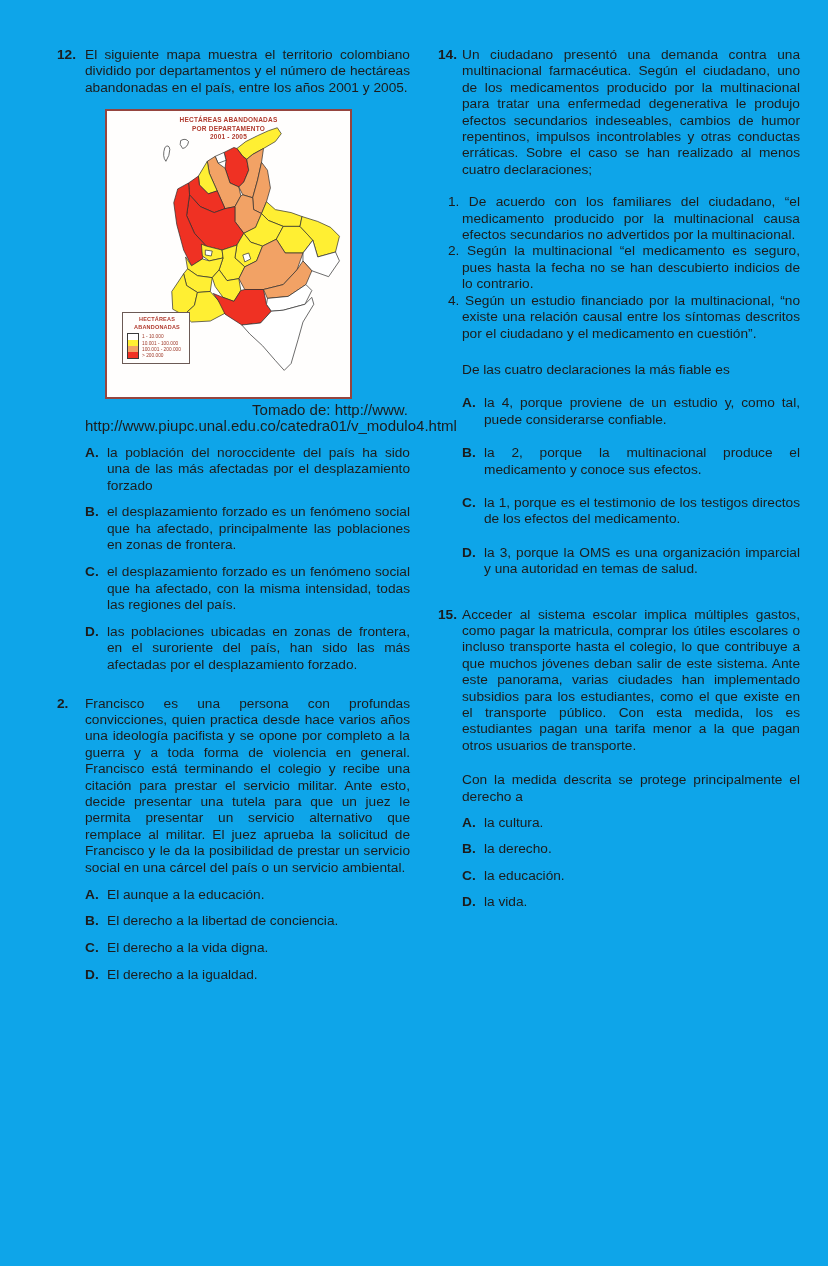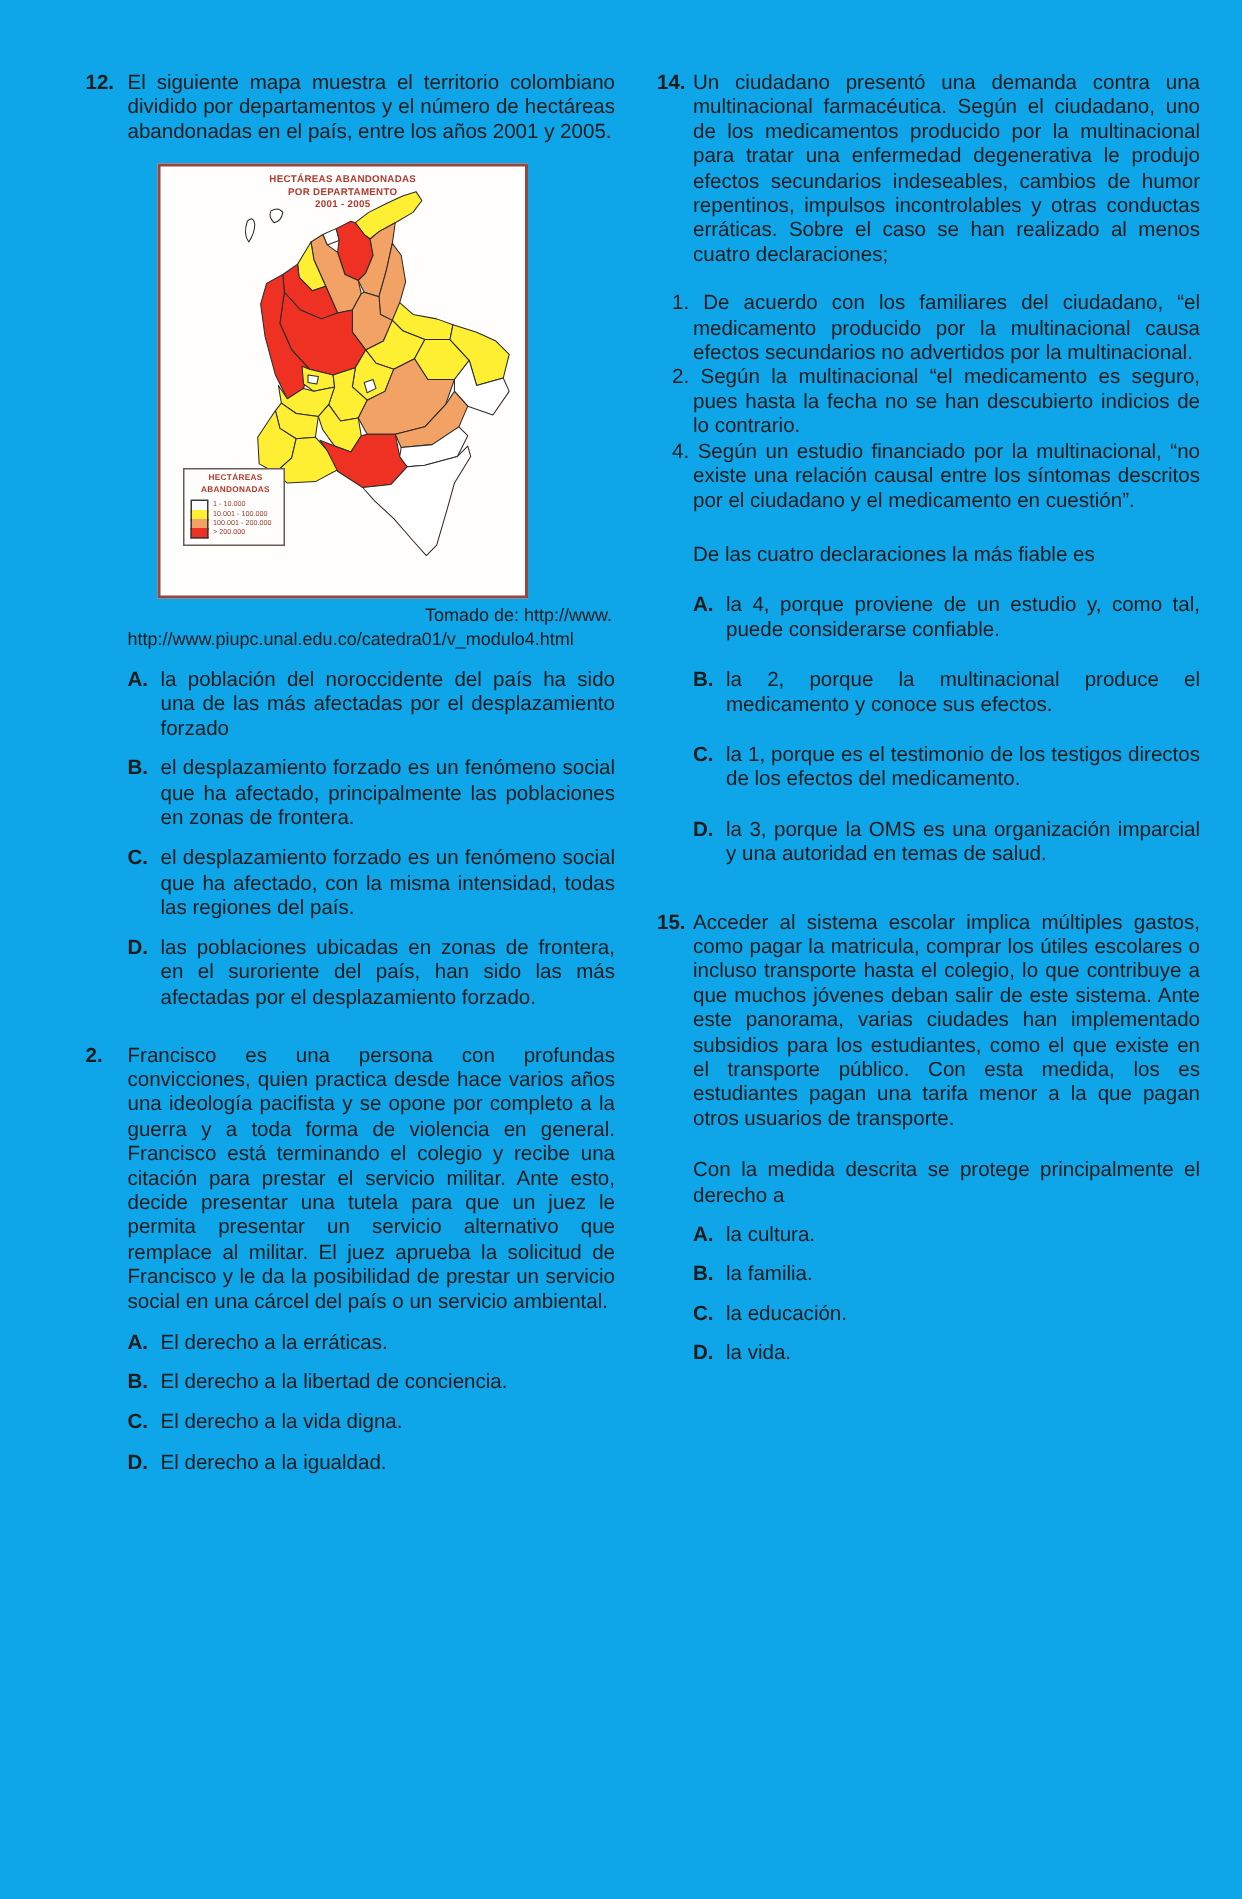--- a/index.html
+++ b/index.html
@@ -60,21 +60,21 @@
   }
   .map-legend-title{
     font-size:5.5px;font-weight:bold;line-height:1.35;
     color:var(--map-title-color,#b03a2e);
     text-align:center;margin-bottom:3px;letter-spacing:.2px;
   }
   .legend-row{display:flex;align-items:center;}
   .legend-swatch{flex:none;width:10px;height:6px;border:1px solid #3a3a3a;margin-right:3px;margin-top:-1px;}
   .legend-row + .legend-row .legend-swatch{border-top:0;}
   .legend-label{font-size:4.8px;color:#a03c2c;white-space:nowrap;line-height:1;}
-  .map-caption{font-size:12px;line-height:16px;margin-bottom:9px;}
+  .map-caption{font-size:15px;line-height:16px;margin-bottom:9px;}
   .map-caption .cap1{text-align:right;padding-right:2px;}
   .map-caption .cap2{}
 
   
   .decl{
     margin:0 0 0 -14px;
     padding-left:14px;
     text-indent:-14px;
     text-align:justify;
   }
@@ -186,21 +186,21 @@
         </div>
       </div>
     </div>
 
     <div class="q">
       <div class="qnum">2.</div>
       <div class="qbody">
         <p class="tight">Francisco es una persona con profundas convicciones, quien practica desde hace varios años una ideología pacifista y se opone por completo a la guerra y a toda forma de violencia en general. Francisco está terminando el colegio y recibe una citación para prestar el servicio militar. Ante esto, decide presentar una tutela para que un juez le permita presentar un servicio alternativo que remplace al militar. El juez aprueba la solicitud de Francisco y le da la posibilidad de prestar un servicio social en una cárcel del país o un servicio ambiental.</p>
         <div class="opt">
           <span class="opt-letter">A.</span>
-          <span class="opt-text">El derecho a la erráticas.</span>
+          <span class="opt-text">El aunque a la educación.</span>
         </div>
         <div class="opt">
           <span class="opt-letter">B.</span>
           <span class="opt-text">El derecho a la libertad de conciencia.</span>
         </div>
         <div class="opt">
           <span class="opt-letter">C.</span>
           <span class="opt-text">El derecho a la vida digna.</span>
         </div>
         <div class="opt">
@@ -250,21 +250,21 @@
       <div class="qnum">15.</div>
       <div class="qbody">
         <p class="tight">Acceder al sistema escolar implica múltiples gastos, como pagar la matricula, comprar los útiles escolares o incluso transporte hasta el colegio, lo que contribuye a que muchos jóvenes deban salir de este sistema. Ante este panorama, varias ciudades han implementado subsidios para los estudiantes, como el que existe en el transporte público. Con esta medida, los es estudiantes pagan una tarifa menor a la que pagan otros usuarios de transporte.</p>
         <p class="q15-lead">Con la medida descrita se protege principalmente el derecho a</p>
         <div class="opt">
           <span class="opt-letter">A.</span>
           <span class="opt-text">la cultura.</span>
         </div>
         <div class="opt">
           <span class="opt-letter">B.</span>
-          <span class="opt-text">la familia.</span>
+          <span class="opt-text">la derecho.</span>
         </div>
         <div class="opt">
           <span class="opt-letter">C.</span>
           <span class="opt-text">la educación.</span>
         </div>
         <div class="opt">
           <span class="opt-letter">D.</span>
           <span class="opt-text">la vida.</span>
         </div>
       </div>

